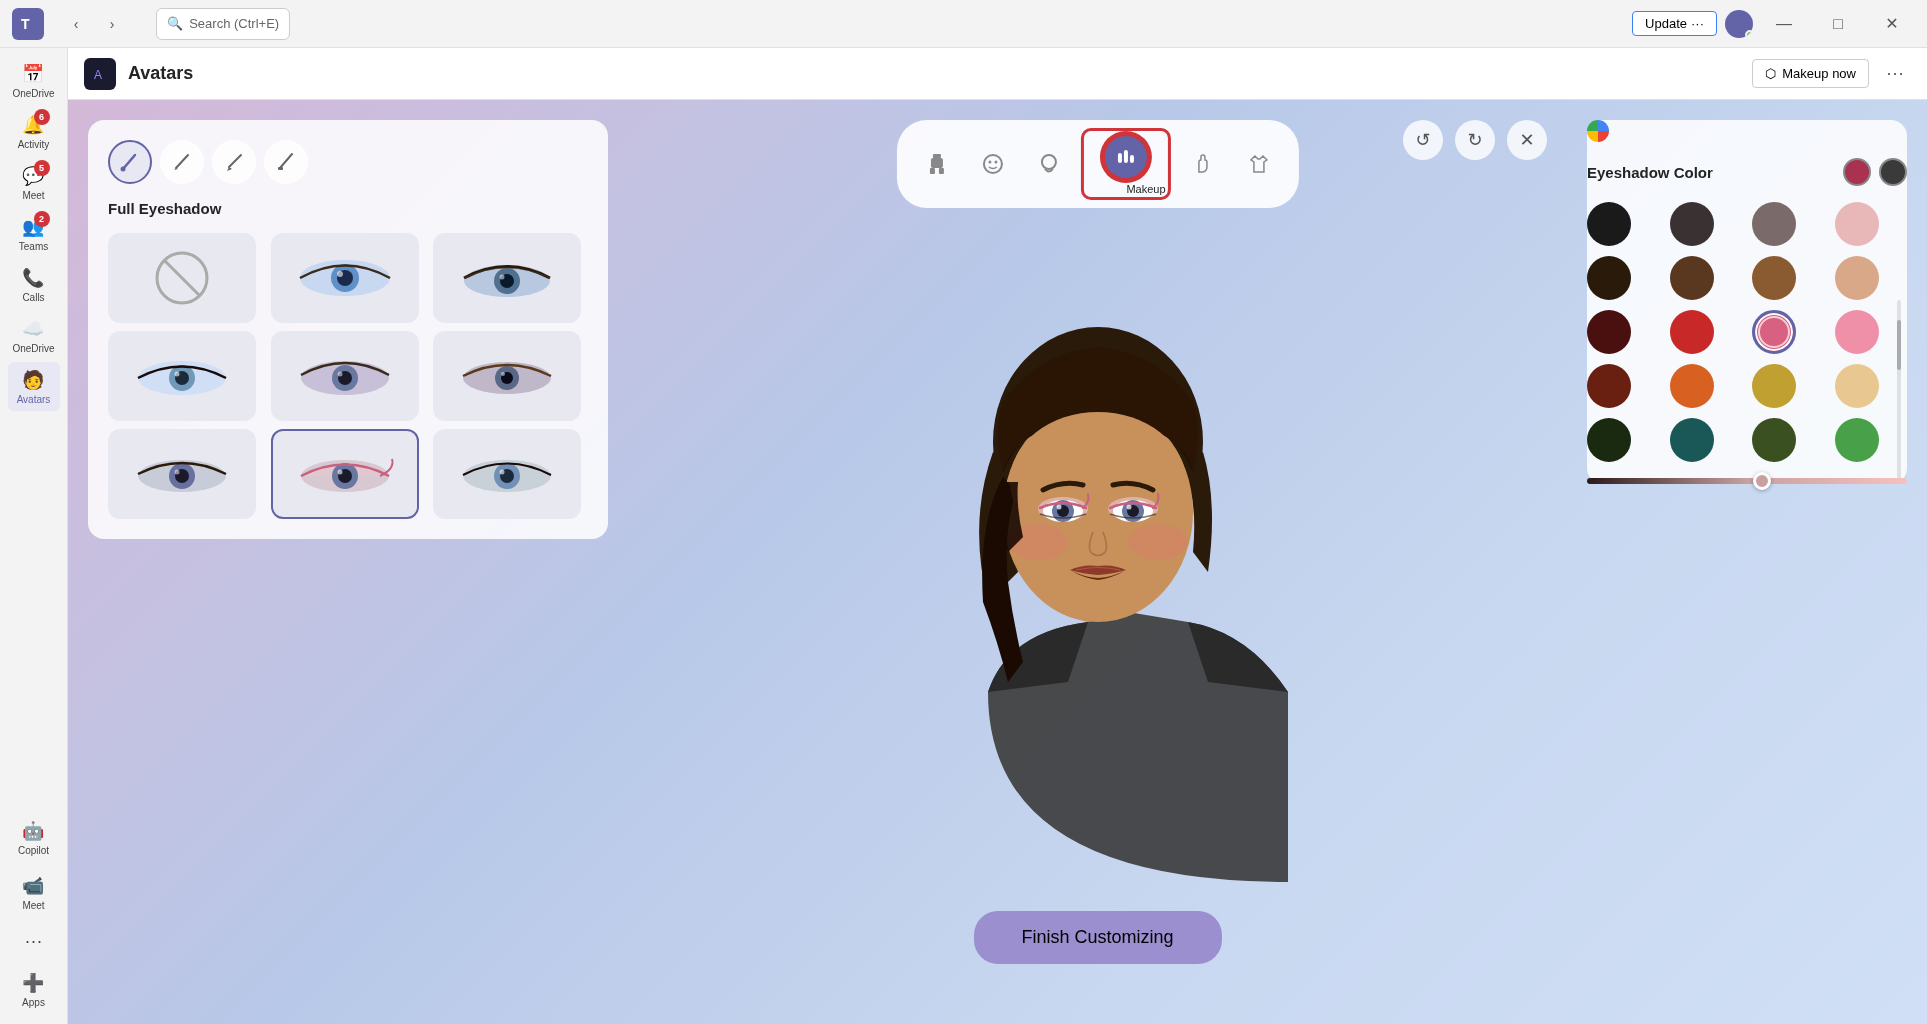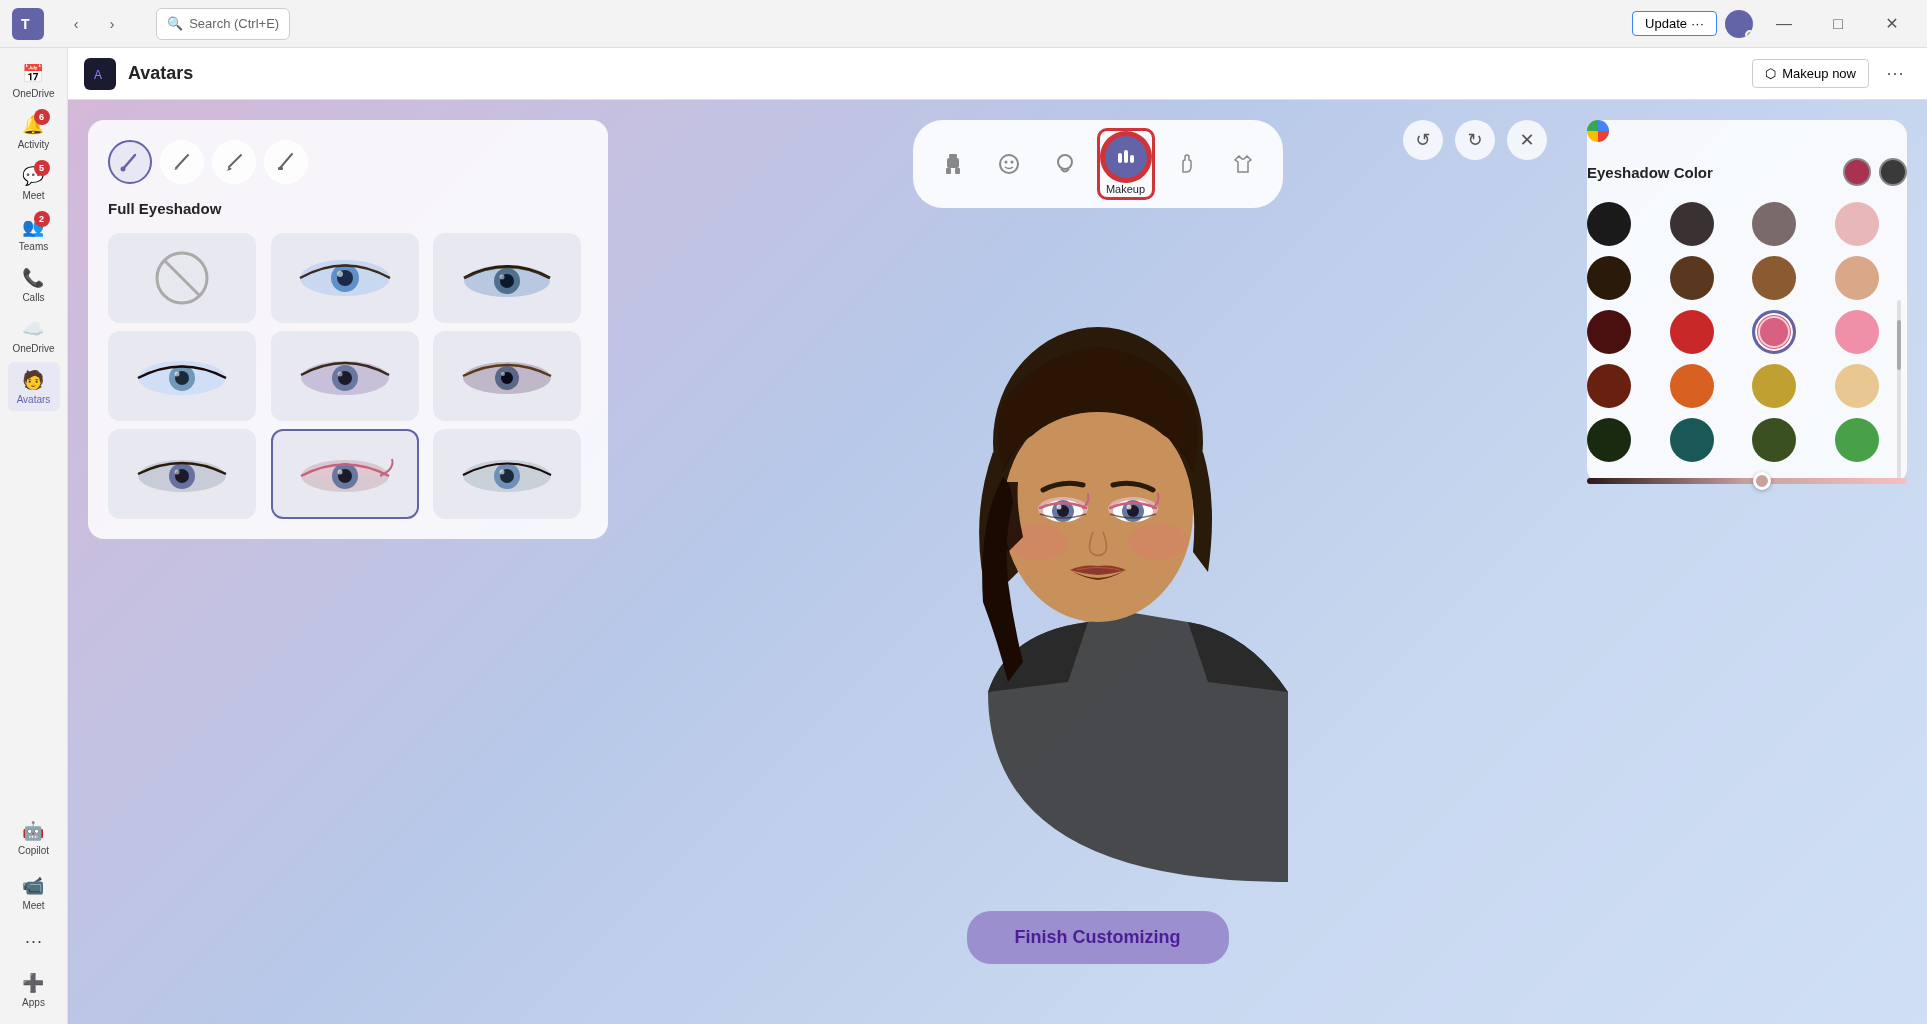--- a/index.html
+++ b/index.html
@@ -113,21 +113,21 @@
     .toolbar-btn {
       width: 48px; height: 48px; border-radius: 50%; border: 2px solid transparent;
       display: flex; align-items: center; justify-content: center; cursor: pointer;
       font-size: 20px; color: #555; background: transparent;
     }
     .toolbar-btn.active {
       background: #6264a7; color: #fff;
       border: 3px solid #d13438;
       box-shadow: 0 0 0 2px #d13438;
     }
-    .toolbar-btn-label { font-size: 11px; text-align: center; color: #242424; margin-top: 2px; }
+    .toolbar-btn-label { font-size: 11px; text-align: center; color: #242424; margin-top: 2px; padding-left: 41px; }
     .toolbar-btn-wrap { display: flex; flex-direction: column; align-items: center; }
 
     .makeup-selected-wrap {
       display: flex; flex-direction: column; align-items: center;
       border: 3px solid #d13438; border-radius: 10px; padding: 2px;
     }
 
     
     .avatar-body {
       width: 400px; height: 580px; margin-top: 80px; position: relative;
@@ -139,22 +139,22 @@
       position: absolute; right: 20px; top: 20px; display: flex; gap: 12px;
     }
     .ctrl-btn {
       width: 40px; height: 40px; border-radius: 50%; border: none; background: rgba(255,255,255,0.8);
       cursor: pointer; display: flex; align-items: center; justify-content: center; font-size: 18px; color: #555;
     }
 
     
     .finish-btn {
       position: absolute; bottom: 60px; left: 50%; transform: translateX(-50%);
-      background: #9b8fcf; color: #4c1d95; border: none; border-radius: 24px;
-      padding: 16px 48px; font-size: 18px; font-weight: 700; cursor: pointer;
+      background: #9b8fcf; color: #000000; border: none; border-radius: 24px;
+      padding: 16px 48px; font-size: 18px; font-weight: 400; cursor: pointer;
       white-space: nowrap;
     }
 
     
     .right-panel {
       width: 320px; background: rgba(255,255,255,0.85); margin: 20px; border-radius: 16px;
       z-index: 10; height: fit-content;
     }
     .color-panel-header { display: flex; align-items: center; justify-content: space-between; margin-bottom: 16px; }
     .color-panel-title { font-size: 15px; font-weight: 600; color: #242424; }

